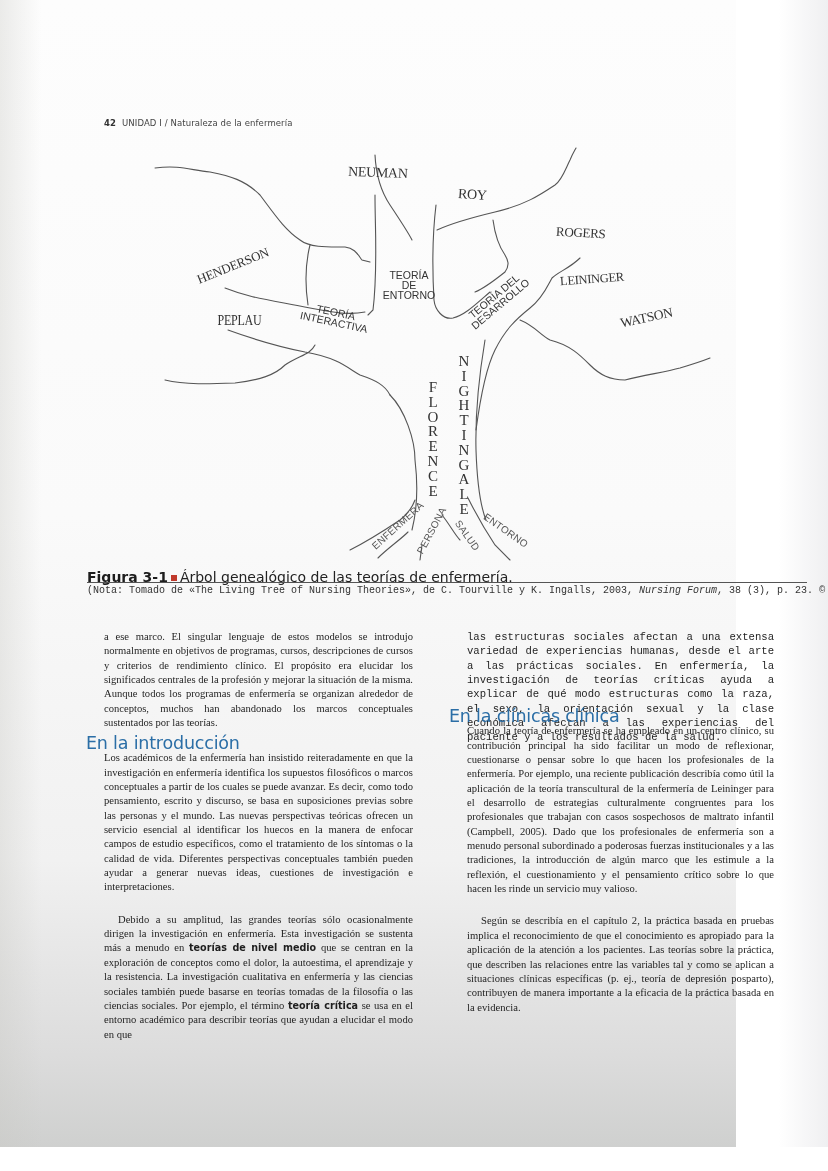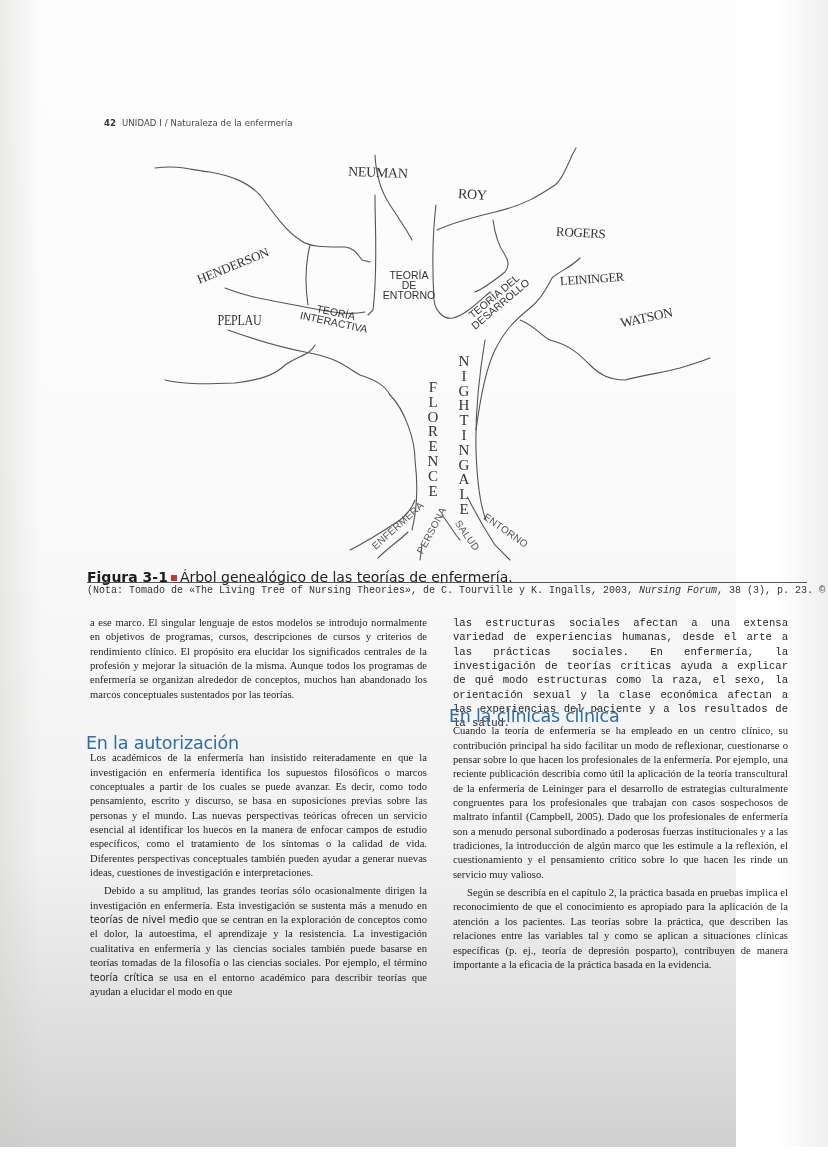--- a/index.html
+++ b/index.html
@@ -43,29 +43,29 @@
     }
     .caption .fig-num { font-weight: bold; color: #1d1d1d; }
     .caption .square { display: inline-block; width: 6px; height: 6px; background: #c0392b; margin: 0 3px 0 3px; vertical-align: 1px; }
     .caption-rule { position: absolute; left: 87px; top: 582px; width: 720px; height: 1px; background: #555; }
     .note {
       position: absolute; left: 87px; top: 585px; width: 730px;
       font-family: Liberation Mono, monospace; font-size: 10px; color: #333; white-space: nowrap;
     }
 
     .col { position: absolute; font-size: 10.6px; line-height: 14.35px; text-align: justify; color: #1e1e1e; }
-    .col p { margin: 4px; }
+    .col p { margin: 18px; }
     .col p.indent { text-indent: 14px; }
     .col-left { left: 86px; width: 345px; }
     .col-right { left: 449px; width: 343px; }
     .section-heading {
       font-family: "DejaVu Sans", sans-serif; font-size: 17.5px; color: #2b6ea6;
       margin: 0; font-weight: normal; letter-spacing: -0.2px;
     }
-    .term { font-family: "DejaVu Sans", sans-serif; font-weight: normal; font-size: 9.6px; }
+    .term { font-family: "DejaVu Sans", sans-serif; font-weight: bold; font-size: 9.6px; }
   </style>
 </head>
 <body>
 
 <div class="page">
 
   <div class="running-head">
     <span class="pnum">42</span><span>UNIDAD I / Naturaleza de la enfermería</span>
   </div>
 
@@ -144,21 +144,21 @@
   </div>
   <div class="caption-rule"></div>
   <div class="note">
     <span>(Nota: Tomado de «The Living Tree of Nursing Theories», de C. Tourville y K. Ingalls, 2003, </span><i>Nursing Forum</i><span>, 38 (3), p. 23. © 2003 Blackwell Publishers. Reproducido con autorización.)</span>
   </div>
 
   <div class="col col-left" style="top:612px;">
     <p>a ese marco. El singular lenguaje de estos modelos se introdujo normalmente en objetivos de programas, cursos, descripciones de cursos y criterios de rendimiento clínico. El propósito era elucidar los significados centrales de la profesión y mejorar la situación de la misma. Aunque todos los programas de enfermería se organizan alrededor de conceptos, muchos han abandonado los marcos conceptuales sustentados por las teorías.</p>
   </div>
   <div class="col col-left" style="top:736px;">
-    <h2 class="section-heading">En la autorización</h2>
+    <h2 class="section-heading">En la introducción</h2>
     <p style="margin-top:1px;">Los académicos de la enfermería han insistido reiteradamente en que la investigación en enfermería identifica los supuestos filosóficos o marcos conceptuales a partir de los cuales se puede avanzar. Es decir, como todo pensamiento, escrito y discurso, se basa en suposiciones previas sobre las personas y el mundo. Las nuevas perspectivas teóricas ofrecen un servicio esencial al identificar los huecos en la manera de enfocar campos de estudio específicos, como el tratamiento de los síntomas o la calidad de vida. Diferentes perspectivas conceptuales también pueden ayudar a generar nuevas ideas, cuestiones de investigación e interpretaciones.</p>
     <p class="indent"><span>Debido a su amplitud, las grandes teorías sólo ocasionalmente dirigen la investigación en enfermería. Esta investigación se sustenta más a menudo en </span><span class="term">teorías de nivel medio</span><span> que se centran en la exploración de conceptos como el dolor, la autoestima, el aprendizaje y la resistencia. La investigación cualitativa en enfermería y las ciencias sociales también puede basarse en teorías tomadas de la filosofía o las ciencias sociales. Por ejemplo, el término </span><span class="term">teoría crítica</span><span> se usa en el entorno académico para describir teorías que ayudan a elucidar el modo en que</span></p>
   </div>
 
   <div class="col col-right" style="top:612px;font-family:Liberation Mono, monospace;">
     <p>las estructuras sociales afectan a una extensa variedad de experiencias humanas, desde el arte a las prácticas sociales. En enfermería, la investigación de teorías críticas ayuda a explicar de qué modo estructuras como la raza, el sexo, la orientación sexual y la clase económica afectan a las experiencias del paciente y a los resultados de la salud.</p>
   </div>
   <div class="col col-right" style="top:709px;">
     <h2 class="section-heading">En la clínicas clínica</h2>
     <p style="margin-top:1px;">Cuando la teoría de enfermería se ha empleado en un centro clínico, su contribución principal ha sido facilitar un modo de reflexionar, cuestionarse o pensar sobre lo que hacen los profesionales de la enfermería. Por ejemplo, una reciente publicación describía como útil la aplicación de la teoría transcultural de la enfermería de Leininger para el desarrollo de estrategias culturalmente congruentes para los profesionales que trabajan con casos sospechosos de maltrato infantil (Campbell, 2005). Dado que los profesionales de enfermería son a menudo personal subordinado a poderosas fuerzas institucionales y a las tradiciones, la introducción de algún marco que les estimule a la reflexión, el cuestionamiento y el pensamiento crítico sobre lo que hacen les rinde un servicio muy valioso.</p>

